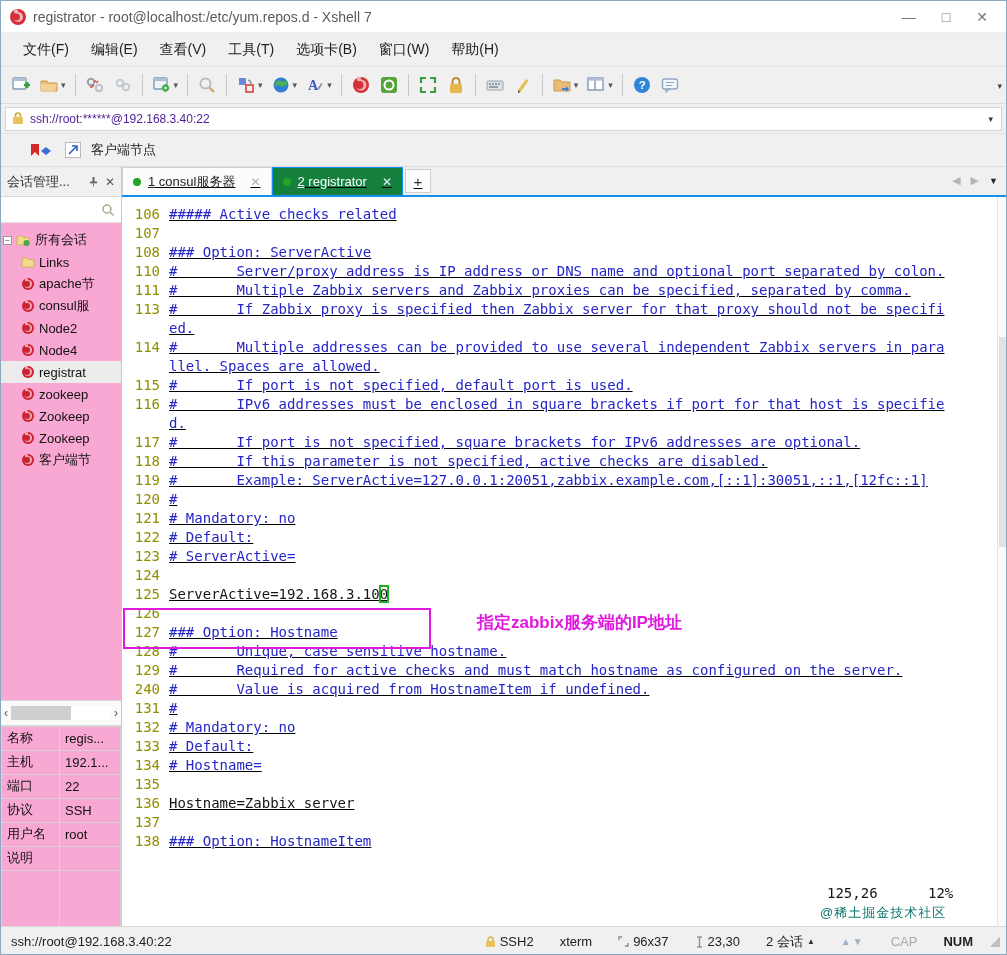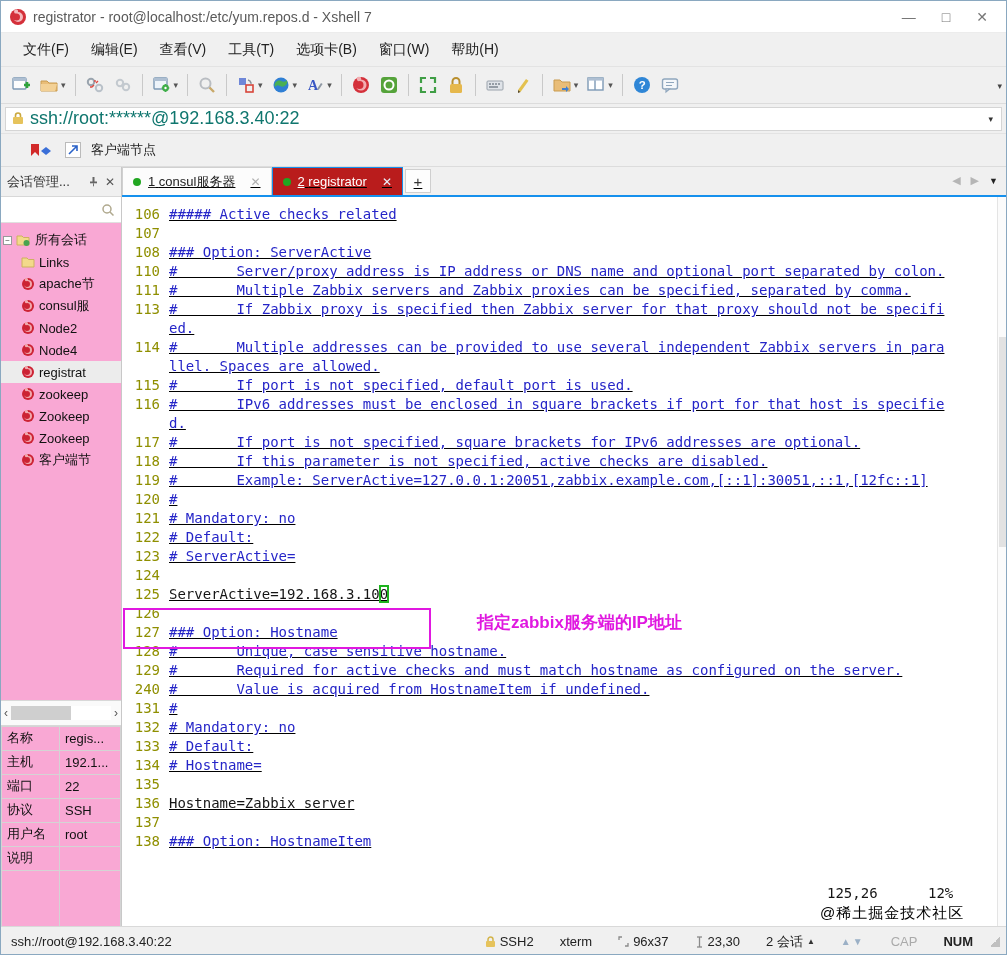--- a/index.html
+++ b/index.html
@@ -21,21 +21,21 @@
   .toolbar { height:37px; background:#f0f0f0; display:flex; align-items:center; padding:0 6px; border-bottom:1px solid #dcdcdc; position:relative; }
   .tbtn { display:flex; align-items:center; padding:3px 3px; margin:0 1px; border-radius:2px; }
   .tbtn svg { display:block; }
   .tbtn .dd { font-size:9px; color:#555; margin-left:2px; }
   .tsep { width:1px; height:22px; background:#c9c9c9; margin:0 5px; }
   .toolbar .overflow { position:absolute; right:4px; top:14px; font-size:9px; color:#444; }
 
   
   .addressbar { height:30px; background:#f0f0f0; display:flex; align-items:center; padding:2px 4px; border-bottom:1px solid #e3e3e3; }
   .addrbox { flex:1; height:24px; background:#fff; border:1px solid #d5d5d5; display:flex; align-items:center; padding:0 6px; }
-  .addrbox .url { flex:1; color:#0f766e; font-size:18px; margin-left:6px; }
+  .addrbox .url { flex:1; color:#4c1d95; font-size:12px; margin-left:6px; }
   .addrbox .dd { font-size:9px; color:#333; margin-right:2px; }
 
   
   .bookmarkbar { height:33px; background:#f0f0f0; display:flex; align-items:center; padding-left:28px; gap:10px; border-bottom:1px solid #dcdcdc; }
   .bookmarkbar .bm-label { font-size:13px; color:#222; }
   .linkicon { width:16px; height:16px; background:#fff; border:1px solid #bbb; display:flex; align-items:center; justify-content:center; }
 
   
   .main { display:flex; height:759px; }
 
@@ -60,41 +60,41 @@
   .props td.k { width:58px; }
   .props tr.filler td { height:56px; border-bottom:none; }
 
   
   .rightcol { flex:1; display:flex; flex-direction:column; min-width:0;text-decoration:underline; }
   .tabbar { height:30px; background:#f0f0f0; display:flex; align-items:flex-end; border-bottom:2px solid #1590ed; position:relative; }
   .tab { height:28px; display:flex; align-items:center; gap:7px; padding:0 10px; font-size:13px; border:1px solid #d0d0d0; border-bottom:none; background:#fcfcfc; color:#222; }
   .tab .dot { width:8px; height:8px; border-radius:50%; background:#21a621; }
   .tab .tnum { text-decoration:underline; }
   .tab .tx { color:#b0b0b0; font-size:12px; margin-left:8px; }
-  .tab.active { background:#b91c1c; color:#fff; border-color:#1590ed; }
+  .tab.active { background:#15803d; color:#fff; border-color:#1590ed; }
   .tab.active .tx { color:#eaf4ff; }
   .newtab { height:24px; width:26px; margin-left:2px; margin-bottom:2px; background:#fdfdfd; border:1px solid #cfcfcf; display:flex; align-items:center; justify-content:center; font-size:15px; color:#333; }
   .tabnav { position:absolute; right:8px; top:7px; display:flex; gap:10px; align-items:center; }
   .tabnav .tn { color:#b5b5b5; font-size:11px; }
   .tabnav .tnd { color:#222; font-size:9px; }
 
   
   .termwrap { position:relative; flex:1; background:#fff; overflow:hidden; font-family:"DejaVu Sans Mono", monospace; }
   .trow { height:19px; white-space:pre; font-size:14px; line-height:19px; }
   .term { padding-top:8px; padding-left:10px; }
   .lnum { display:inline-block; width:28px; text-align:right; margin-right:9px; color:#8f8f00; }
   .tc { color:#2525c8; }
   .tp { color:#151515; }
   .cur { outline:2px solid #1db31d; outline-offset:-1px; }
   .hlbox { position:absolute; border:2px solid #e018e0; left:1px; top:411px; width:308px; height:41px; pointer-events:none; }
   .annot { position:absolute; left:355px; top:414px; color:#e018e0; font-family:"Liberation Sans",sans-serif; font-size:17px; font-weight:bold; }
   .posline { position:absolute; top:688px; left:0; width:100%; font-size:14px; color:#151515; }
   .pos-cur { position:absolute; left:705px; }
   .pos-pct { position:absolute; left:806px; }
-  .watermark { position:absolute; left:698px; top:707px; color:#000000; font-size:15px; font-family:"Liberation Sans",sans-serif; letter-spacing:1px; }
+  .watermark { position:absolute; left:698px; top:707px; color:#0f766e; font-size:13px; font-family:"Liberation Sans",sans-serif; letter-spacing:1px; }
   .vscroll { position:absolute; right:0; top:0; width:9px; height:100%; background:#fbfbfb; border-left:1px solid #e4e4e4; }
   .vthumb { position:absolute; left:1px; width:7px; top:140px; height:210px; background:#e2e2e2; }
 
   
   .statusbar { height:30px; background:#f0f0f0; border-top:1px solid #d9d9d9; display:flex; align-items:center; font-size:13px; color:#222; padding:0 6px; }
   .statusbar .sleft { flex:1; padding-left:4px; }
   .sitem { display:flex; align-items:center; gap:4px; margin:0 13px; white-space:nowrap; }
   .sitem.dim { color:#aaa; }
   .sgrip { width:10px; height:10px; margin-left:4px; background:
     linear-gradient(135deg, transparent 50%, #c0c0c0 50%); }

